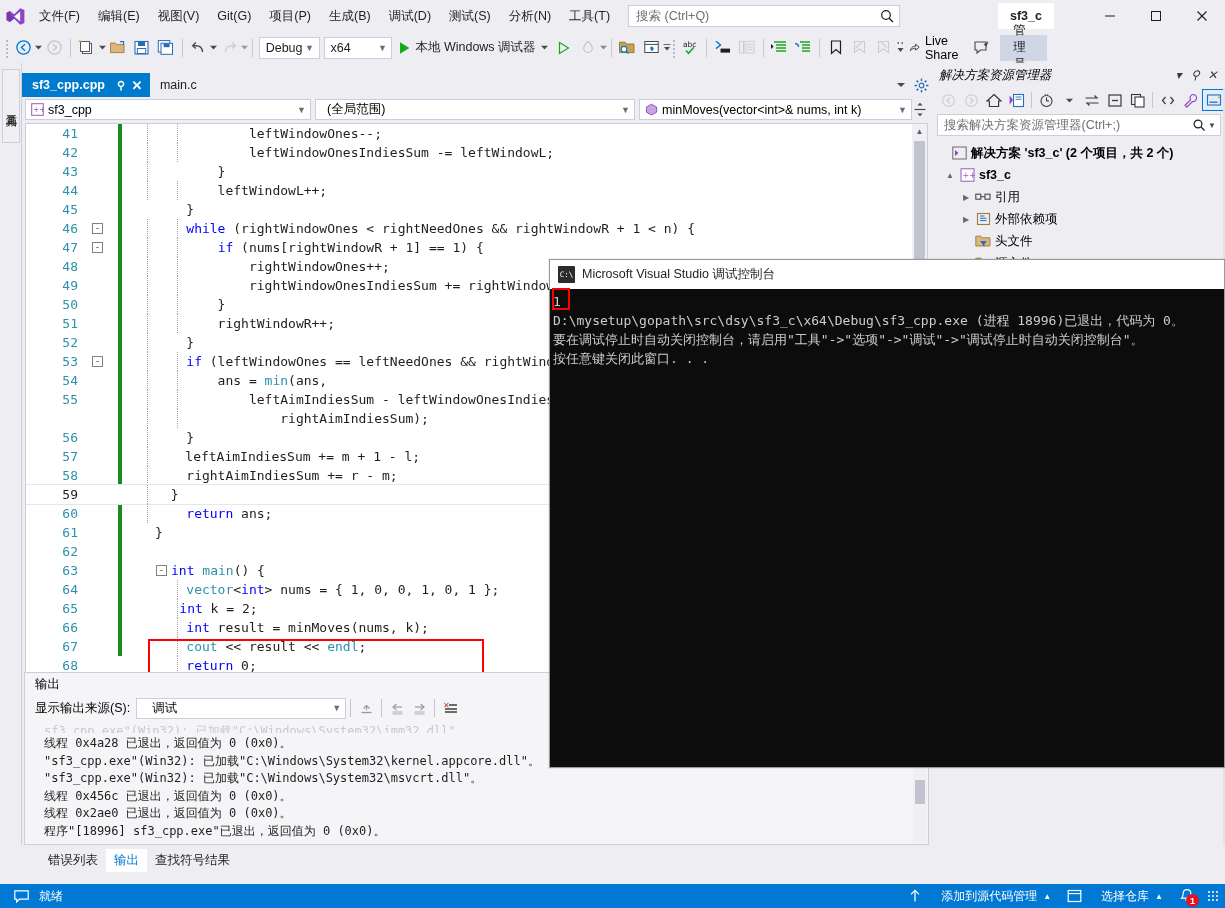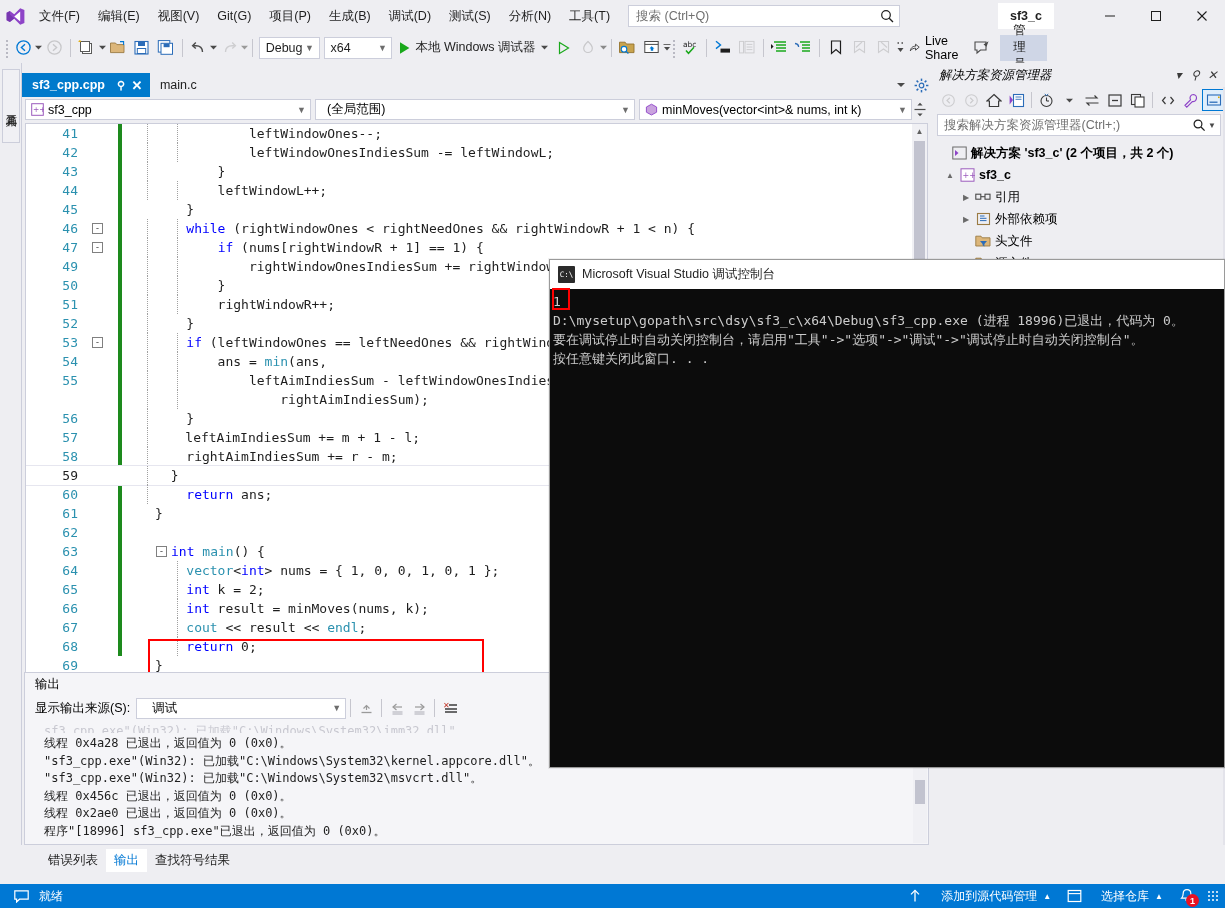--- a/index.html
+++ b/index.html
@@ -652,20 +652,21 @@
         <div class="cl"><span class="ln">43</span><span class="vline" style="left:121px"></span><span class="txt" style="left:129px">        }</span></div>
 
         <div class="cl"><span class="ln">44</span><span class="vline" style="left:121px"></span><span class="vline" style="left:151px"></span><span class="txt" style="left:129px">        leftWindowL++;</span></div>
 
         <div class="cl"><span class="ln">45</span><span class="txt" style="left:129px">    }</span></div>
 
         <div class="cl"><span class="ln">46</span><span class="fold">-</span><span class="vline" style="left:121px"></span><span class="vline" style="left:151px"></span><span class="txt" style="left:129px">    <span class="kw">while</span> (rightWindowOnes &lt; rightNeedOnes &amp;&amp; rightWindowR + 1 &lt; n) {</span></div>
 
         <div class="cl"><span class="ln">47</span><span class="fold">-</span><span class="vline" style="left:121px"></span><span class="vline" style="left:151px"></span><span class="txt" style="left:129px">        <span class="kw">if</span> (nums[rightWindowR + 1] == 1) {</span></div>
 
+        <div class="cl"><span class="ln">48</span><span class="vline" style="left:121px"></span><span class="vline" style="left:151px"></span><span class="txt" style="left:129px">            rightWindowOnes++;</span></div>
 
         <div class="cl"><span class="ln">49</span><span class="vline" style="left:121px"></span><span class="vline" style="left:151px"></span><span class="txt" style="left:129px">            rightWindowOnesIndiesSum += rightWindowR + 1;</span></div>
 
         <div class="cl"><span class="ln">50</span><span class="vline" style="left:121px"></span><span class="vline" style="left:151px"></span><span class="txt" style="left:129px">        }</span></div>
 
         <div class="cl"><span class="ln">51</span><span class="vline" style="left:121px"></span><span class="vline" style="left:151px"></span><span class="txt" style="left:129px">        rightWindowR++;</span></div>
 
         <div class="cl"><span class="ln">52</span><span class="vline" style="left:121px"></span><span class="txt" style="left:129px">    }</span></div>
 
         <div class="cl"><span class="ln">53</span><span class="fold">-</span><span class="vline" style="left:121px"></span><span class="vline" style="left:151px"></span><span class="txt" style="left:129px">    <span class="kw">if</span> (leftWindowOnes == leftNeedOnes &amp;&amp; rightWindowOnes == rightNeedOnes) {</span></div>
@@ -687,21 +688,21 @@
         <div class="cl"><span class="ln">60</span><span class="vline" style="left:121px"></span><span class="txt" style="left:129px">    <span class="kw">return</span> ans;</span></div>
 
         <div class="cl"><span class="ln">61</span><span class="txt" style="left:129px">}</span></div>
 
         <div class="cl"><span class="ln">62</span><span class="txt" style="left:129px"></span></div>
 
         <div class="cl"><span class="ln">63</span><span class="fold" style="left:130px">-</span><span class="txt" style="left:145px"><span class="kw">int</span> <span class="kw2">main</span>() {</span></div>
 
         <div class="cl"><span class="ln">64</span><span class="vline" style="left:151px"></span><span class="txt" style="left:129px">    <span class="kw2">vector</span>&lt;<span class="kw">int</span>&gt; nums = { 1, 0, 0, 1, 0, 1 };</span></div>
 
-        <div class="cl"><span class="ln">65</span><span class="vline" style="left:151px"></span><span class="txt" style="left:129px">    <span class="kw">int</span> k = 2;</span></div>
+        <div class="cl"><span class="ln">65</span><span class="vline" style="left:151px"></span><span class="txt" style="left:122px">    <span class="kw">int</span> k = 2;</span></div>
 
         <div class="cl"><span class="ln">66</span><span class="vline" style="left:151px"></span><span class="txt" style="left:129px">    <span class="kw">int</span> result = minMoves(nums, k);</span></div>
 
         <div class="cl"><span class="ln">67</span><span class="vline" style="left:151px"></span><span class="txt" style="left:129px">    <span class="kw2">cout</span> &lt;&lt; result &lt;&lt; <span class="kw2">endl</span>;</span></div>
 
         <div class="cl"><span class="ln">68</span><span class="vline" style="left:151px"></span><span class="txt" style="left:129px">    <span class="kw">return</span> 0;</span></div>
 
         <div class="cl"><span class="ln">69</span><span class="txt" style="left:129px">}</span></div>
       </div>
 

